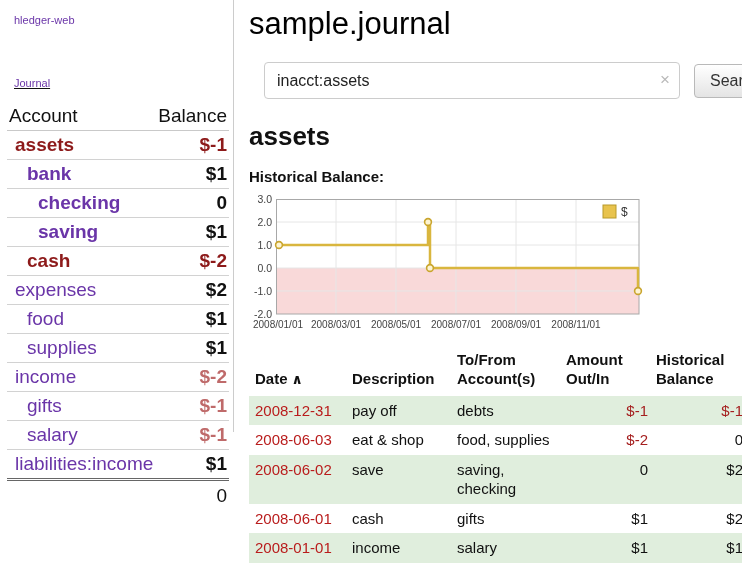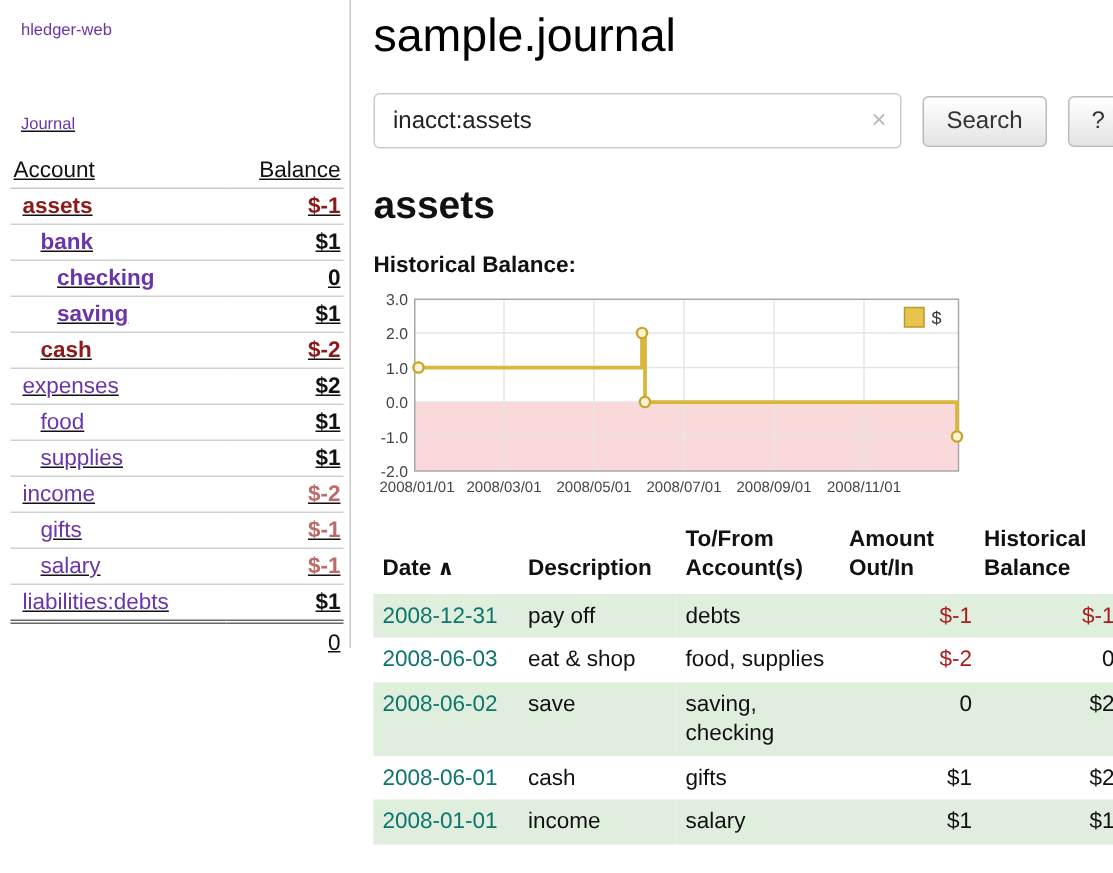--- a/index.html
+++ b/index.html
@@ -14,42 +14,42 @@
 
   
   .sidebar {
     width:234px; min-width:234px; height:432px;
     border-right:1px solid #ccc; padding-top:10px;
   }
   .app-title { padding:0 14px; }
   .nav { padding:0 14px; margin-top:46px; margin-bottom:12px;text-decoration:underline; }
   a.plink { color:#6a35a8; text-decoration:none; font-size:11px; }
 
-  table.accounts { border-collapse:collapse; width:222px; margin-left:7px; font-size:15px;text-decoration:underline; }
+  table.accounts { border-collapse:collapse; width:222px; margin-left:7px; font-size:19px; }
   table.accounts th { font-weight:normal; color:#111; text-align:left; padding:3px 2px; border-bottom:1px solid #c9c9c9; }
   table.accounts th.balh { text-align:right; }
   table.accounts td { padding:3px 2px; border-bottom:1px solid #d2d2d2; }
   table.accounts td.bal { text-align:right; font-weight:bold; white-space:nowrap; }
   table.accounts tr.last td { border-bottom:none; }
   table.accounts tfoot td { border-top:3px double #666; border-bottom:none; text-align:right; font-weight:normal; padding-top:4px; }
   td.name.d0 { padding-left:8px; }
   td.name.d1 { padding-left:20px; }
   td.name.d2 { padding-left:31px; }
   tr.b a.acct { font-weight:bold; }
   a.acct { color:#6a35a8; text-decoration:none; }
   a.acct.neg { color:#8d1a1a; }
   td.bal.strong { color:#8d1a1a; }
   td.bal.soft { color:#bf6a6a; font-weight:normal; }
 
   
   .main { flex:1; padding:0 8px 0 15px; }
   h1.page-title { font-size:31px; font-weight:normal; margin:6px 0 20px; color:#000; }
 
   .search-row { display:flex; align-items:center; gap:14px; margin-bottom:22px; }
-  .search-box { position:relative; width:352px; }
+  .search-box { position:relative; width:416px;margin-left:15px; }
   .search-box input {
     width:100%; height:37px; border:1px solid #ccc; border-radius:4px;
     padding:0 30px 0 12px; font-size:16px; color:#222;
     font-family:"Liberation Sans","DejaVu Sans",sans-serif;
   }
   .clear-icon { position:absolute; right:10px; top:8px; color:#b9b9b9; font-size:17px; cursor:pointer; }
   .btn {
     height:34px; padding:0 15px; font-size:16px; color:#333;
     border:1px solid #b9b9b9; border-radius:4px;
     background:linear-gradient(#ffffff,#e4e4e4); cursor:pointer;
@@ -65,21 +65,21 @@
   table.reg col.c-date { width:97px; }
   table.reg col.c-desc { width:105px; }
   table.reg col.c-acct { width:109px; }
   table.reg col.c-amt  { width:90px; }
   table.reg col.c-bal  { width:95px; }
   table.reg th { font-weight:bold; text-align:left; vertical-align:bottom; padding:4px 8px 7px 6px; line-height:1.25; }
   table.reg th.num { text-align:left; padding-right:2px; }
   table.reg td { padding:5px 8px 5px 6px; vertical-align:top; line-height:1.3; }
   table.reg td.num { text-align:right; padding-right:2px; }
   table.reg tr.green td { background:#e0eedd; }
-  table.reg a.datelink { color:#0f766e; text-decoration:none; }
+  table.reg a.datelink { color:#b91c1c; text-decoration:none; }
   .neg { color:#a51f1f; }
   .sort-icon { font-weight:bold; font-size:14px; margin-left:4px; }
 </style>
 </head>
 <body>
 
 <div class="app">
 
   <aside class="sidebar">
     <div class="app-title">
@@ -135,21 +135,21 @@
         </tr>
         <tr>
           <td class="name d1"><a href="#" class="acct">gifts</a></td>
           <td class="bal soft">$-1</td>
         </tr>
         <tr>
           <td class="name d1"><a href="#" class="acct">salary</a></td>
           <td class="bal soft">$-1</td>
         </tr>
         <tr class="last">
-          <td class="name d0"><a href="#" class="acct">liabilities:debts</a></td>
+          <td class="name d0"><a href="#" class="acct">liabilities:income</a></td>
           <td class="bal">$1</td>
         </tr>
       </tbody>
       <tfoot>
         <tr>
           <td></td>
           <td>0</td>
         </tr>
       </tfoot>
     </table>

